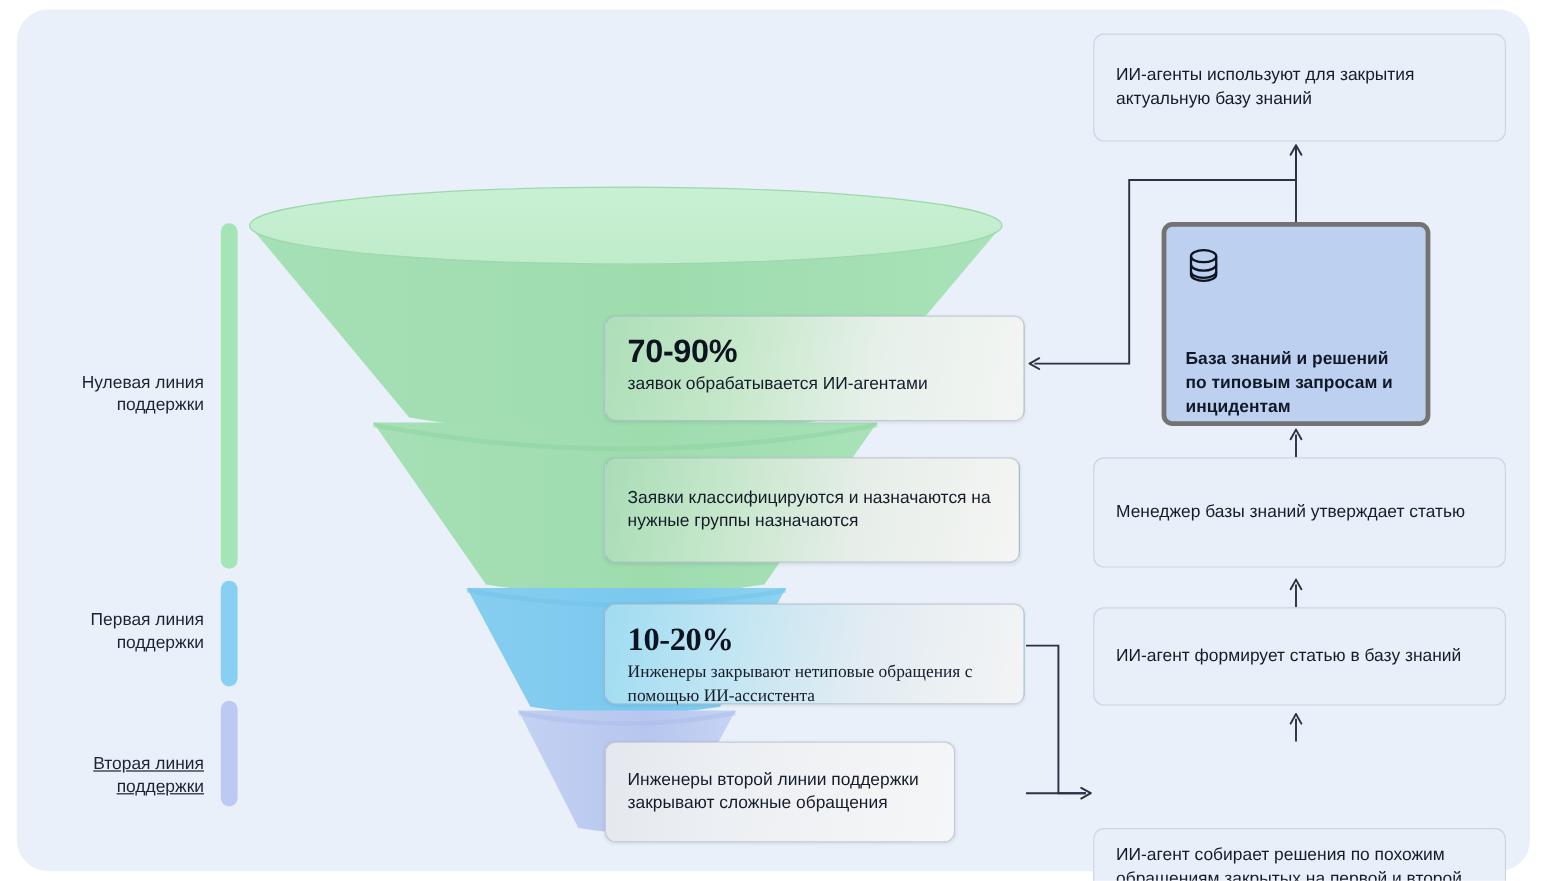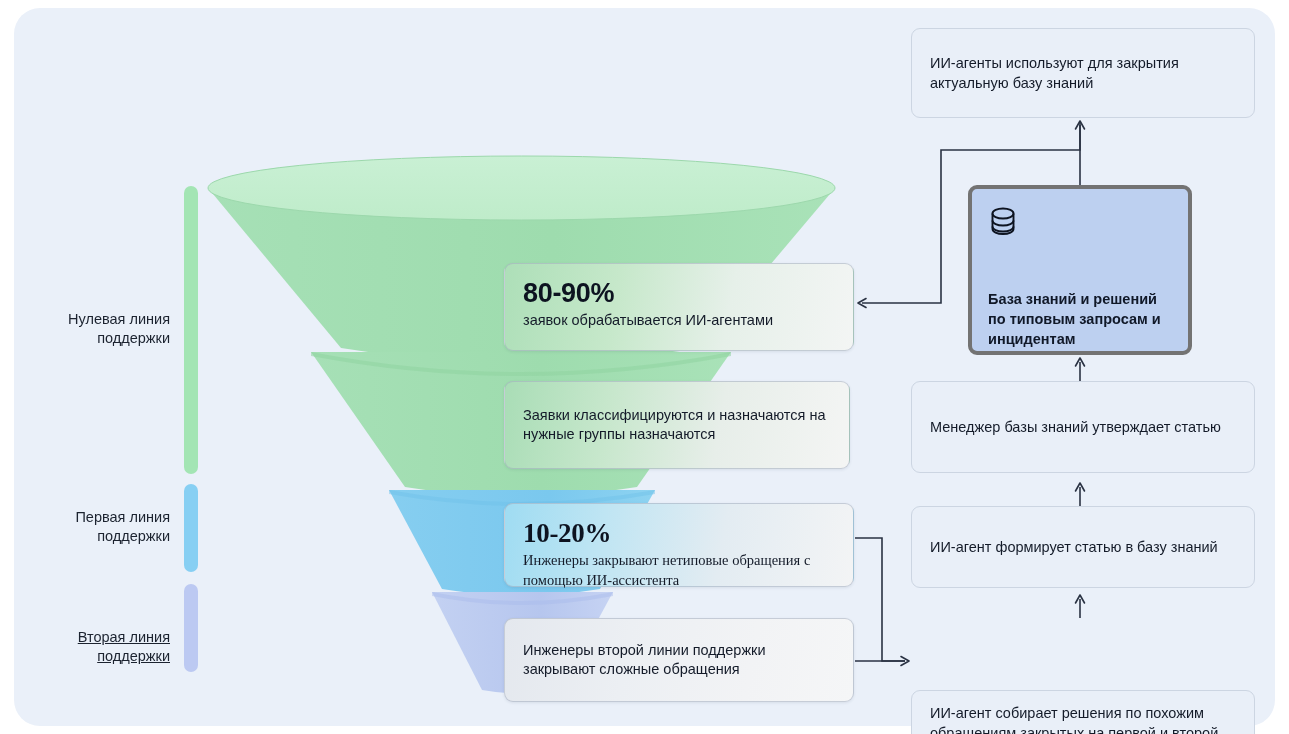--- a/index.html
+++ b/index.html
@@ -73,21 +73,21 @@
   .c-blue{
     background:linear-gradient(100deg,#9fdcf2 0%,#bfe5f3 28%,#e3ecf2 62%,#f3f4f5 100%);
   }
   .c-grey{
     background:linear-gradient(100deg,#e4e8ee 0%,#eceff3 35%,#f2f3f5 70%,#f5f6f7 100%);
   }
 
   #callout-0{left:504px;top:263px;width:350px;height:88px;}
   #callout-1{left:504px;top:381px;width:346px;height:88px;display:flex;align-items:center;}
   #callout-2{left:504px;top:503px;width:350px;height:84px;font-family:Liberation Serif, serif;}
-  #callout-3{left:504px;top:618px;width:350px;height:84px;display:flex;align-items:center;}
+  #callout-3{left:504px;top:618px;width:292px;height:84px;display:flex;align-items:center;}
 
   
   .rbox{
     position:absolute;
     box-sizing:border-box;
     border:1px solid #ccd5e2;
     border-radius:9px;
     background:#e9eff8;
     padding:0 18px;
     display:flex;
@@ -202,21 +202,21 @@
       <path d="M1080,595 l-4.5,8 M1080,595 l4.5,8" stroke-linecap="round"></path>
 
       <path d="M855,538 L882,538 L882,661 L905,661"></path>
 
       <path d="M855,661 L905,661"></path>
       <path d="M909,661 l-8,-4.5 M909,661 l-8,4.5" stroke-linecap="round"></path>
     </g>
   </svg>
 
   <div class="callout c-green" id="callout-0">
-    <div class="big">80-90%</div>
+    <div class="big">70-90%</div>
     <div class="sub">заявок обрабатывается ИИ-агентами</div>
   </div>
 
   <div class="callout c-green2" id="callout-1">
     <div class="sub">Заявки классифицируются и назначаются на нужные группы назначаются</div>
   </div>
 
   <div class="callout c-blue" id="callout-2">
     <div class="big">10-20%</div>
     <div class="sub">Инженеры закрывают нетиповые обращения с помощью ИИ-ассистента</div>

